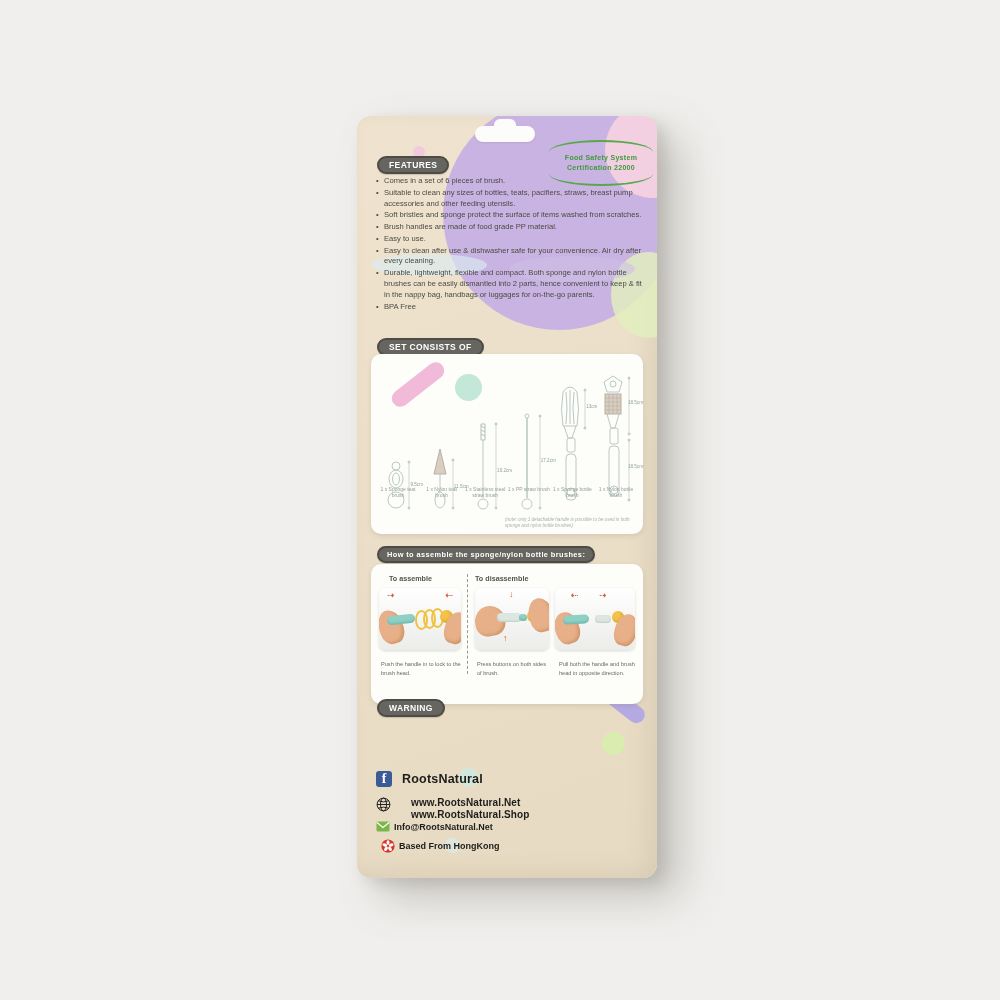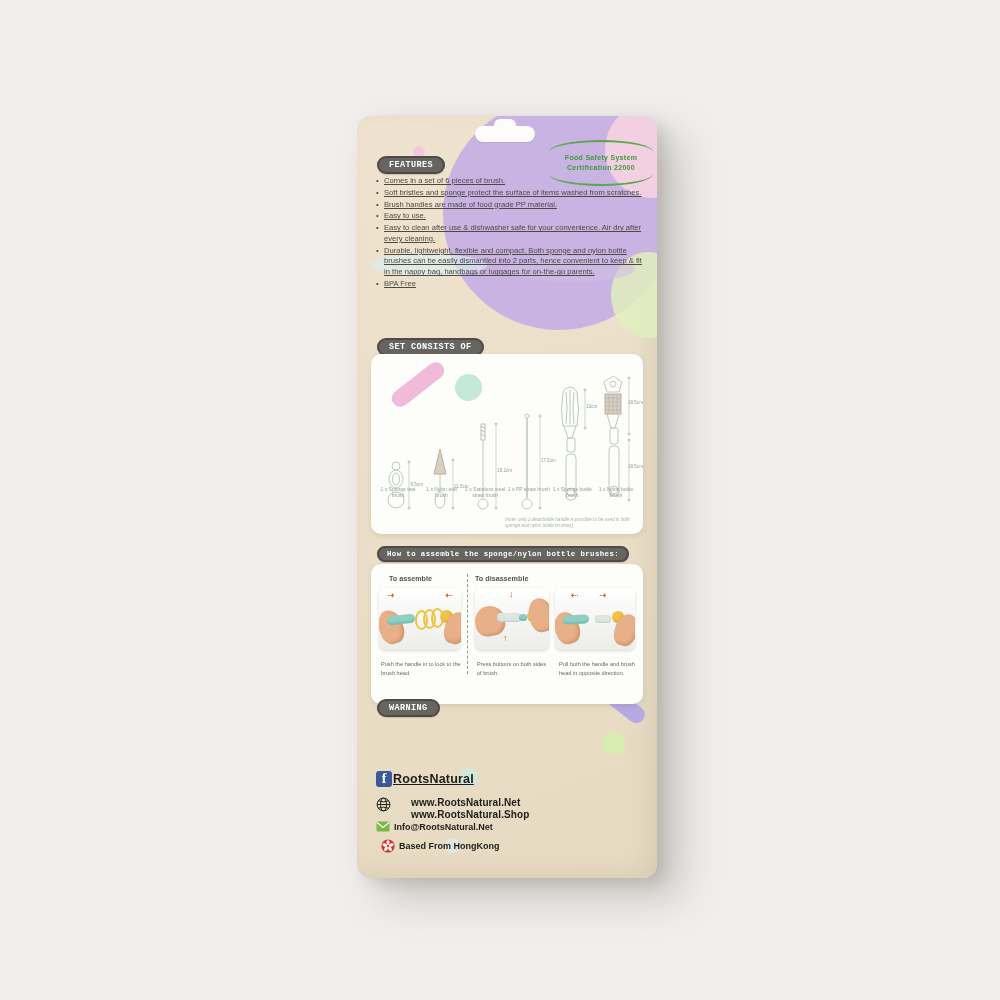--- a/index.html
+++ b/index.html
@@ -35,24 +35,24 @@
   .euro-slot::before{content:"";position:absolute;left:19px;top:-7px;width:22px;height:12px;background:#fcfcfa;border-radius:6px 6px 0 0;}
   
   .food-badge{position:absolute;left:192px;top:24px;width:104px;text-align:center;color:#3f9a3a;font-size:7px;font-weight:bold;line-height:1.45;letter-spacing:.3px;}
   .food-badge .arc{display:block;height:10px;border:0;}
   .food-badge .arc.top{border-top:2px solid #58a84a;border-radius:50% 50% 0 0/100% 100% 0 0;margin-bottom:1px;}
   .food-badge .arc.bottom{border-bottom:2px solid #58a84a;border-radius:0 0 50% 50%/0 0 100% 100%;margin-top:1px;}
   
   .pill{
     position:absolute;display:inline-block;background:#66655f;border:2px solid #4c4b46;
     color:#ffffff;font-weight:bold;border-radius:9px;padding:2px 10px;font-size:8.5px;letter-spacing:.4px;
-    box-shadow:0 1px 1px rgba(0,0,0,.15);white-space:nowrap;font-family:Liberation Mono, monospace;
+    box-shadow:0 1px 1px rgba(0,0,0,.15);white-space:nowrap;
   }
   
-  .bullets{position:absolute;margin:0;padding:0;list-style:none;color:#4b4a42;font-size:7.6px;line-height:1.42;text-decoration:underline;}
+  .bullets{position:absolute;margin:0;padding:0;list-style:none;color:#4b4a42;font-size:7.6px;line-height:1.42;}
   .bullets li{position:relative;padding-left:8px;margin-bottom:1px;}
   .bullets li::before{content:"•";position:absolute;left:0;top:0;color:#4b4a42;}
   .features-list{left:19px;top:60px;width:266px;}
   .warning-list{left:19px;top:601px;width:268px;}
   
   .panel{position:absolute;background:#fdfdfa;border-radius:10px;box-shadow:0 2px 5px rgba(120,110,90,.18);}
   .set-panel{left:14px;top:238px;width:272px;height:180px;overflow:hidden;}
   .set-panel .capsule-pink{left:16px;top:22px;width:62px;height:17px;border-radius:10px;background:#f0bad8;transform:rotate(-38deg);}
   .set-panel .dot-mint{left:84px;top:20px;width:27px;height:27px;border-radius:50%;background:#c3e8d9;}
   .set-items{position:absolute;left:6px;top:6px;right:6px;height:152px;display:flex;justify-content:space-between;align-items:flex-end;}
@@ -72,21 +72,21 @@
   .hand{position:absolute;background:#e8b088;border-radius:55% 55% 45% 45%;box-shadow:inset -2px -2px 3px rgba(170,105,60,.35);}
   .handle-teal{position:absolute;background:#8fd0c5;border-radius:5px;box-shadow:inset 0 -2px 2px rgba(60,140,130,.3);}
   .handle-light{position:absolute;background:#dde7e1;border-radius:4px;box-shadow:inset 0 -1px 2px rgba(120,140,130,.3);}
   .sponge{position:absolute;background:#f3c246;border-radius:50%;box-shadow:inset -2px -2px 3px rgba(190,130,20,.4);}
   .ring{position:absolute;width:9px;height:16px;border:2px solid #f0c23c;border-radius:50%;background:transparent;}
   .arrow{position:absolute;color:#d85c35;font-size:9px;font-weight:bold;line-height:1;}
   
   .footer-row{position:absolute;display:flex;align-items:center;color:#1d1d1b;}
   .fb-row{left:19px;top:655px;}
   .fb-icon{width:16px;height:16px;background:#3a5a98;border-radius:3px;color:#fff;font-weight:bold;font-size:14px;line-height:15px;text-align:center;font-family:"Liberation Serif",serif;}
-  .fb-text{font-size:12.5px;font-weight:bold;letter-spacing:.2px;margin-left:1px;text-decoration:underline;}
+  .fb-text{font-size:12.5px;font-weight:bold;letter-spacing:.2px;margin-left:10px;}
   .web-row{left:19px;top:681px;align-items:flex-start;}
   .web-text{font-size:10px;font-weight:bold;line-height:1.18;margin-left:20px;letter-spacing:.1px;}
   .email-row{left:19px;top:705px;}
   .email-text{font-size:9px;font-weight:bold;margin-left:4px;}
   .hk-row{left:24px;top:723px;}
   .hk-text{font-size:9px;font-weight:bold;margin-left:4px;}
   .icon-svg{display:block;}
 </style>
 </head>
 <body>
@@ -110,20 +110,21 @@
     <div class="food-badge">
       <span class="arc top"></span>
       <div>Food  Safety  System</div>
       <div>Certification   22000</div>
       <span class="arc bottom"></span>
     </div>
 
     <div class="pill" style="left:20px;top:40px;">FEATURES</div>
     <ul class="bullets features-list">
       <li>Comes in a set of 6 pieces of brush.</li>
+      <li>Suitable to clean any sizes of bottles, teats, pacifiers, straws, breast pump accessories and other feeding utensils.</li>
       <li>Soft bristles and sponge protect the surface of items washed from scratches.</li>
       <li>Brush handles are made of food grade PP material.</li>
       <li>Easy to use.</li>
       <li>Easy to clean after use &amp; dishwasher safe for your convenience. Air dry after every cleaning.</li>
       <li>Durable, lightweight, flexible and compact. Both sponge and nylon bottle brushes can be easily dismantled into 2 parts, hence convenient to keep &amp; fit in the nappy bag, handbags or luggages for on-the-go parents.</li>
       <li>BPA Free</li>
     </ul>
 
     <div class="pill" style="left:20px;top:222px;">SET CONSISTS OF</div>
     <div class="panel set-panel">

